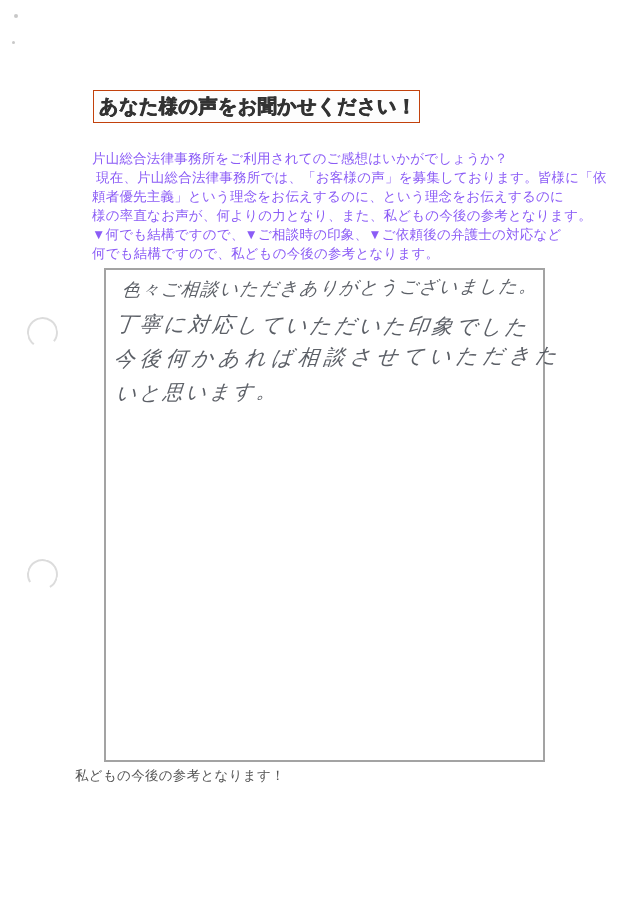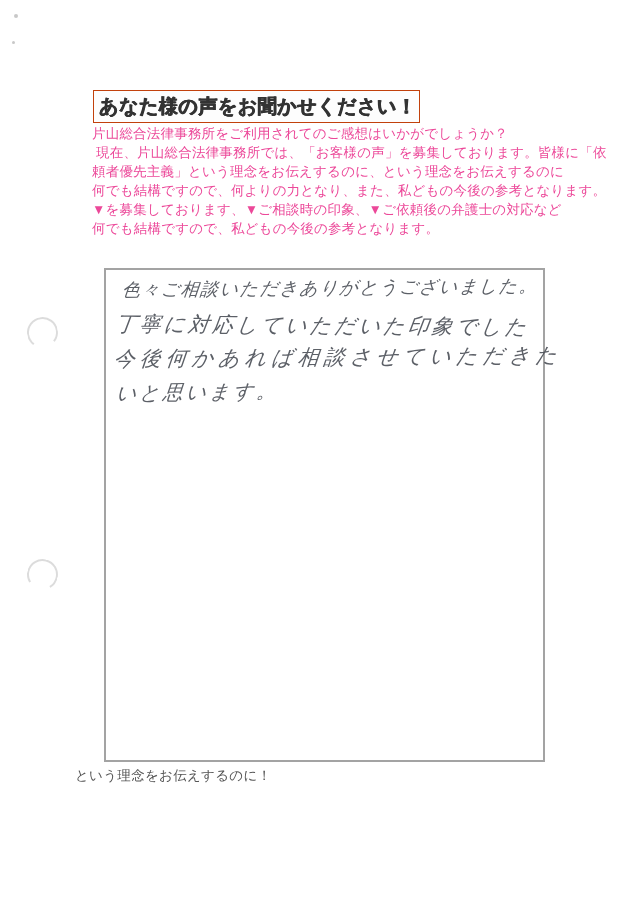--- a/index.html
+++ b/index.html
@@ -61,25 +61,25 @@
     letter-spacing: 0.5px;
     white-space: nowrap;
     transform: scaleY(1.05);
     text-shadow: 0.6px 0 0 #333333, -0.3px 0 0 #333333;
   }
 
   
   .intro {
     position: absolute;
     left: 92px;
-    top: 124px;
+    top: 149px;
     width: 470px;
     font-size: 13.5px;
     line-height: 19px;
-    color: #ec4899;
+    color: #8b5cf6;
     letter-spacing: 0.2px;
   }
   .intro .line { white-space: nowrap; }
   .intro .indent { padding-left: 4px; }
 
   
   .comment-box {
     position: absolute;
     left: 104px;
     top: 268px;
@@ -123,27 +123,27 @@
   <div class="punch-hole p2"></div>
 
   <div class="title-box">
     <span class="title-text">あなた様の声をお聞かせください！</span>
   </div>
 
   <div class="intro">
     <div class="line">片山総合法律事務所をご利用されてのご感想はいかがでしょうか？</div>
     <div class="line indent">現在、片山総合法律事務所では、「お客様の声」を募集しております。皆様に「依</div>
     <div class="line">頼者優先主義」という理念をお伝えするのに、という理念をお伝えするのに</div>
-    <div class="line">何でも結構ですので、何よりの力となり、また、私どもの今後の参考となります。</div>
-    <div class="line">▼を募集しております、▼ご相談時の印象、▼ご依頼後の弁護士の対応など</div>
+    <div class="line">様の率直なお声が、何よりの力となり、また、私どもの今後の参考となります。</div>
+    <div class="line">▼何でも結構ですので、▼ご相談時の印象、▼ご依頼後の弁護士の対応など</div>
     <div class="line">何でも結構ですので、私どもの今後の参考となります。</div>
   </div>
 
   <div class="comment-box">
     <div class="hw l1">色々ご相談いただきありがとうございました。</div>
     <div class="hw l2">丁寧に対応していただいた印象でした</div>
     <div class="hw l3">今後何かあれば相談させていただきた</div>
     <div class="hw l4">いと思います。</div>
   </div>
 
-  <div class="closing">という理念をお伝えするのに！</div>
+  <div class="closing">私どもの今後の参考となります！</div>
 
 </div>
 
 </body></html>

